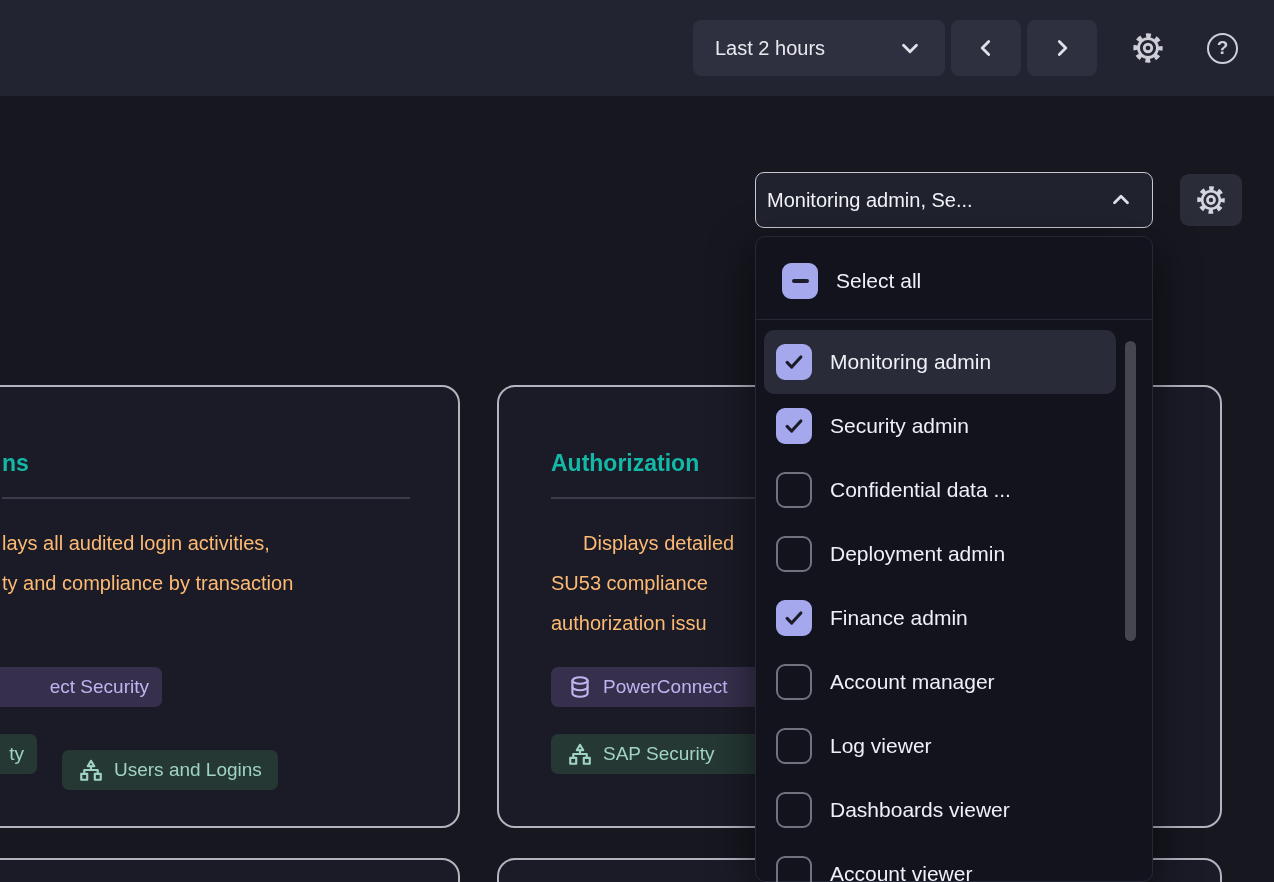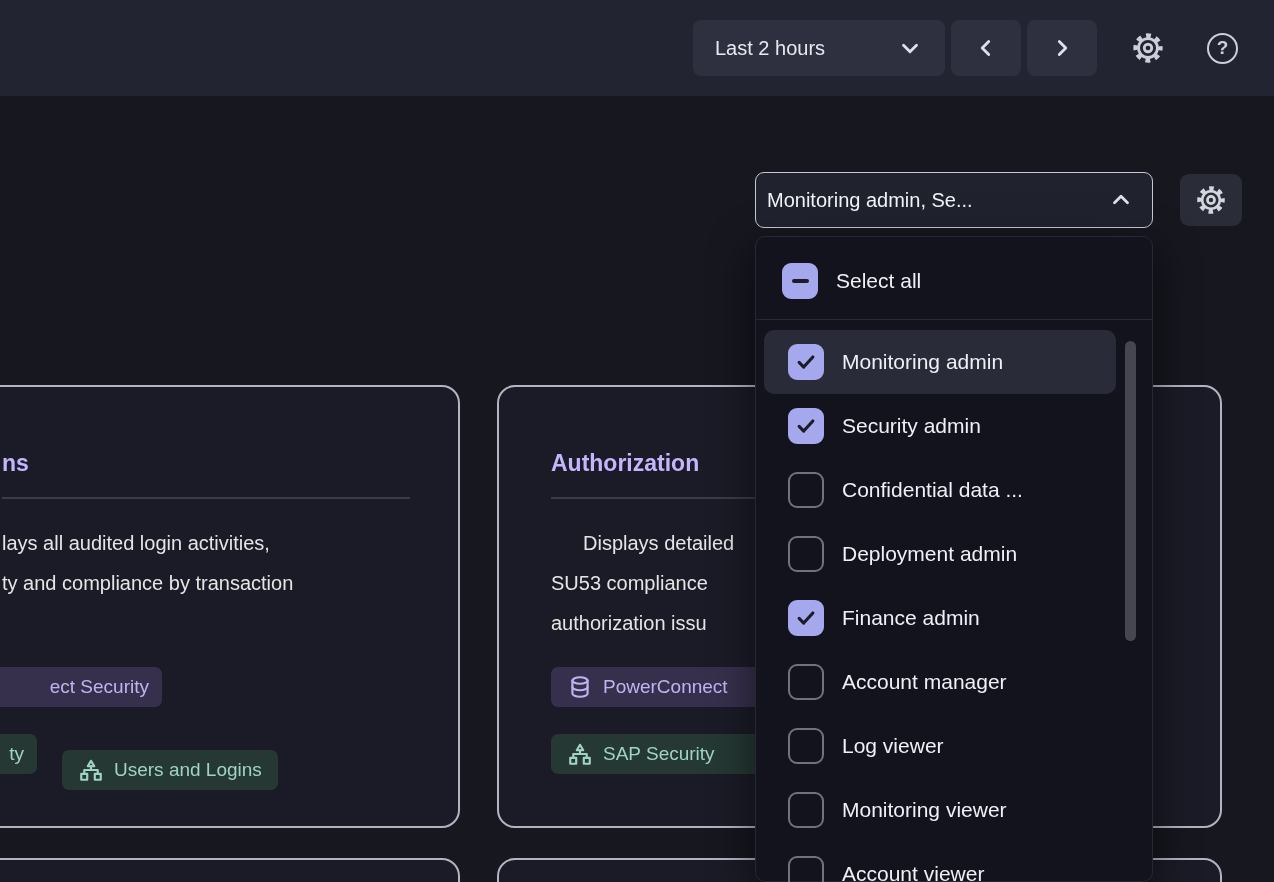--- a/index.html
+++ b/index.html
@@ -36,43 +36,43 @@
             border:none;border-radius:9px;display:flex;align-items:center;justify-content:center;
             cursor:pointer;z-index:5;}
 
   
   .panel{position:absolute;left:755px;top:236px;width:398px;height:646px;background:#12131d;
          border:1px solid #272835;border-radius:10px;box-sizing:border-box;z-index:10;
          box-shadow:0 14px 44px rgba(0,0,0,.55);}
   .row-selectall{display:flex;align-items:center;gap:18px;height:56px;padding-left:26px;margin-top:16px;cursor:pointer;}
   .panel-divider{height:1px;background:#272835;margin-top:10px;}
   .opt-list{margin-top:10px;}
-  .opt{display:flex;align-items:center;gap:18px;height:64px;margin:0 36px 0 8px;padding-left:24px;
+  .opt{display:flex;align-items:center;gap:18px;height:64px;margin:0 36px 0 8px;padding-left:12px;
        border-radius:10px;cursor:pointer;}
   .opt.active{background:#2a2b39;}
   .cb{width:36px;height:36px;border-radius:9px;border:2.5px solid #70727e;box-sizing:border-box;
       display:flex;align-items:center;justify-content:center;flex:none;background:transparent;}
   .cb.checked,.cb.indeterminate{background:#a6a8ee;border-color:#a6a8ee;}
   .cb .check{display:none;}
   .cb.checked .check{display:block;}
   .cb .check polyline{fill:none;stroke:#1b1c28;stroke-width:3.4;stroke-linecap:round;stroke-linejoin:round;}
   .cb .minus{display:none;width:17px;height:4px;background:#1b1c28;border-radius:2px;}
   .cb.indeterminate .minus{display:block;}
   .opt-label,.selall-label{font-size:21px;color:#eef0f5;white-space:nowrap;}
   .scroll-thumb{position:absolute;left:369px;top:104px;width:11px;height:300px;background:#45464f;border-radius:6px;cursor:pointer;}
 
   
   .card{position:absolute;background:#1a1b26;border:2px solid #b2b4c0;border-radius:18px;z-index:1;box-sizing:border-box;}
   .card-a{left:-250px;top:385px;width:710px;height:443px;}
   .card-b{left:497px;top:385px;width:725px;height:443px;}
   .card-c{left:-250px;top:858px;width:710px;height:280px;}
   .card-d{left:497px;top:858px;width:725px;height:280px;}
-  .c-title{position:absolute;top:60px;font-size:23px;font-weight:700;color:#c4b5fd;line-height:32px;white-space:nowrap;}
+  .c-title{position:absolute;top:60px;font-size:23px;font-weight:700;color:#14b8a6;line-height:32px;white-space:nowrap;}
   .c-div{position:absolute;top:110px;height:2px;background:#3a3c49;}
-  .c-line{position:absolute;font-size:20px;color:#e5e5e5;line-height:30px;white-space:nowrap;}
+  .c-line{position:absolute;font-size:20px;color:#fdba74;line-height:30px;white-space:nowrap;}
   .tag{position:absolute;height:40px;border-radius:7px;display:flex;align-items:center;gap:10px;
        padding:0 16px;font-size:19px;font-weight:500;box-sizing:border-box;white-space:nowrap;}
   .tag.purple{background:#37304d;color:#c2b3f0;}
   .tag.teal{background:#253834;color:#a0d3c6;}
   .tag.cut{justify-content:flex-end;padding-right:13px;}
   .tag svg{flex:none;}
   .tag .ticon{stroke:currentColor;fill:none;stroke-width:2;stroke-linecap:round;stroke-linejoin:round;}
 
   .ca-title{left:250px;}
   .ca-div{left:250px;width:408px;}
@@ -265,21 +265,21 @@
           
         </span>
         <span class="opt-label">Log viewer</span>
       </div>
 
       <div class="opt">
         <span class="cb unchecked">
           
           
         </span>
-        <span class="opt-label">Monitoring viewer</span>
+        <span class="opt-label">Dashboards viewer</span>
       </div>
 
       <div class="opt">
         <span class="cb unchecked">
           
           
         </span>
         <span class="opt-label">Account viewer</span>
       </div>
 

